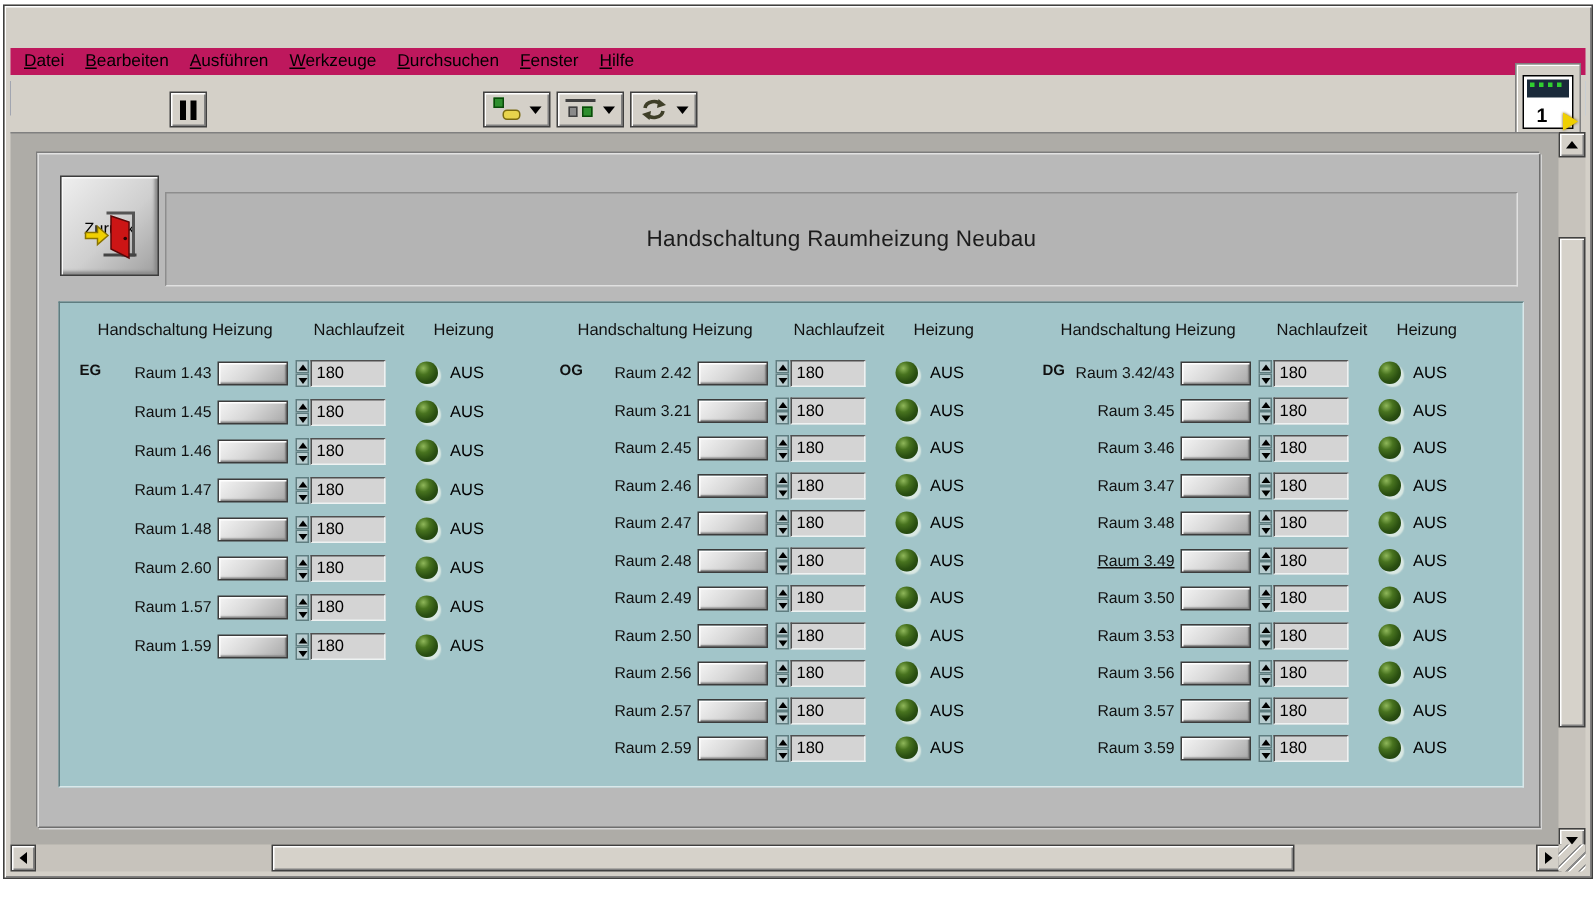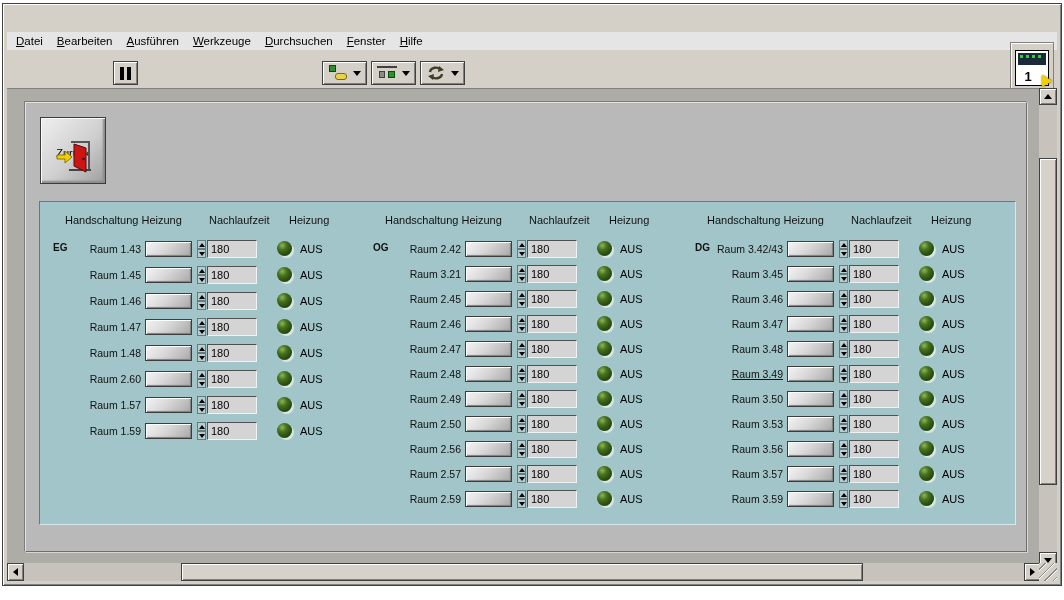--- a/index.html
+++ b/index.html
@@ -23,21 +23,21 @@
   .winbtn{width:16px;height:14px;background:#d4d0c8;border:1px solid #404040;
     box-shadow:inset 1px 1px 0 #fff, inset -1px -1px 0 #808080;margin-left:2px;position:relative;flex:0 0 auto;}
   .winbtn.min::before{content:"";position:absolute;left:3px;bottom:3px;width:6px;height:2px;background:#000;}
   .winbtn.max::before{content:"";position:absolute;left:3px;top:3px;width:8px;height:7px;
     border:1px solid #000;border-top-width:2px;}
   .winbtn.close::before,.winbtn.close::after{content:"";position:absolute;left:3px;top:5px;width:9px;height:2px;background:#000;}
   .winbtn.close::before{transform:rotate(45deg);}
   .winbtn.close::after{transform:rotate(-45deg);}
 
   
-  #menubar{position:absolute;left:4px;top:28px;right:4px;height:18px;background:#e5e5e5;
+  #menubar{position:absolute;left:4px;top:28px;right:4px;height:18px;background:#be185d;
     display:flex;align-items:center;padding-left:2px;font-size:11.5px;color:#000;}
   .menu-item{padding:1px 7px;white-space:nowrap;}
   .menu-item u{text-decoration:underline;}
 
   
   #toolbar{position:absolute;left:4px;top:46px;right:4px;height:38px;background:#d4d0c8;}
   .chromebtn{position:absolute;background:#d4d0c8;border:1px solid #404040;
     box-shadow:inset 1px 1px 0 #ffffff, inset -1px -1px 0 #808080;}
   #pause-btn{left:106px;top:11px;width:25px;height:24px;}
   #pause-btn .bar{position:absolute;top:5px;width:4px;height:13px;background:#000;}
@@ -208,20 +208,23 @@
           <span class="lbl">Zurück</span>
           <svg width="38" height="34" viewBox="0 0 38 34">
             <path d="M16 2 L34 2 L34 30 L26 30" fill="none" stroke="#555" stroke-width="2"></path>
             <path d="M14 30 L36 30" stroke="#444" stroke-width="2"></path>
             <polygon points="19,4 31,8 31,32 19,26" fill="#cc1515" stroke="#5a0808" stroke-width="1"></polygon>
             <circle cx="28.5" cy="19" r="1.2" fill="#2a0303"></circle>
             <path d="M2 15 L10 15 L10 11 L17 17 L10 23 L10 19 L2 19 Z" fill="#f0d000" stroke="#8a7400" stroke-width="1"></path>
           </svg>
         </button>
 
+        <div id="head-strip">
+          <span class="t">Handschaltung Raumheizung Neubau</span>
+        </div>
 
         <div id="board">
             <div class="group" style="left: 13px;">
               <span class="col-head" style="left: 0px; top: 12px;">Handschaltung Heizung</span>
               <span class="col-head" style="left: 144px; top: 12px;">Nachlaufzeit</span>
               <span class="col-head" style="left: 224px; top: 12px;">Heizung</span>
               <span class="floor-lbl" style="left: 0px; top: 40px;">EG</span>
               <span class="room-lbl" style="width: 78px; left: 10px; top: 39px;">Raum 1.43</span>
               <button class="hand-btn" style="left: 92px; top: 39px;"></button>
               <span class="spin-arrows" style="left: 144px; top: 38px;">

